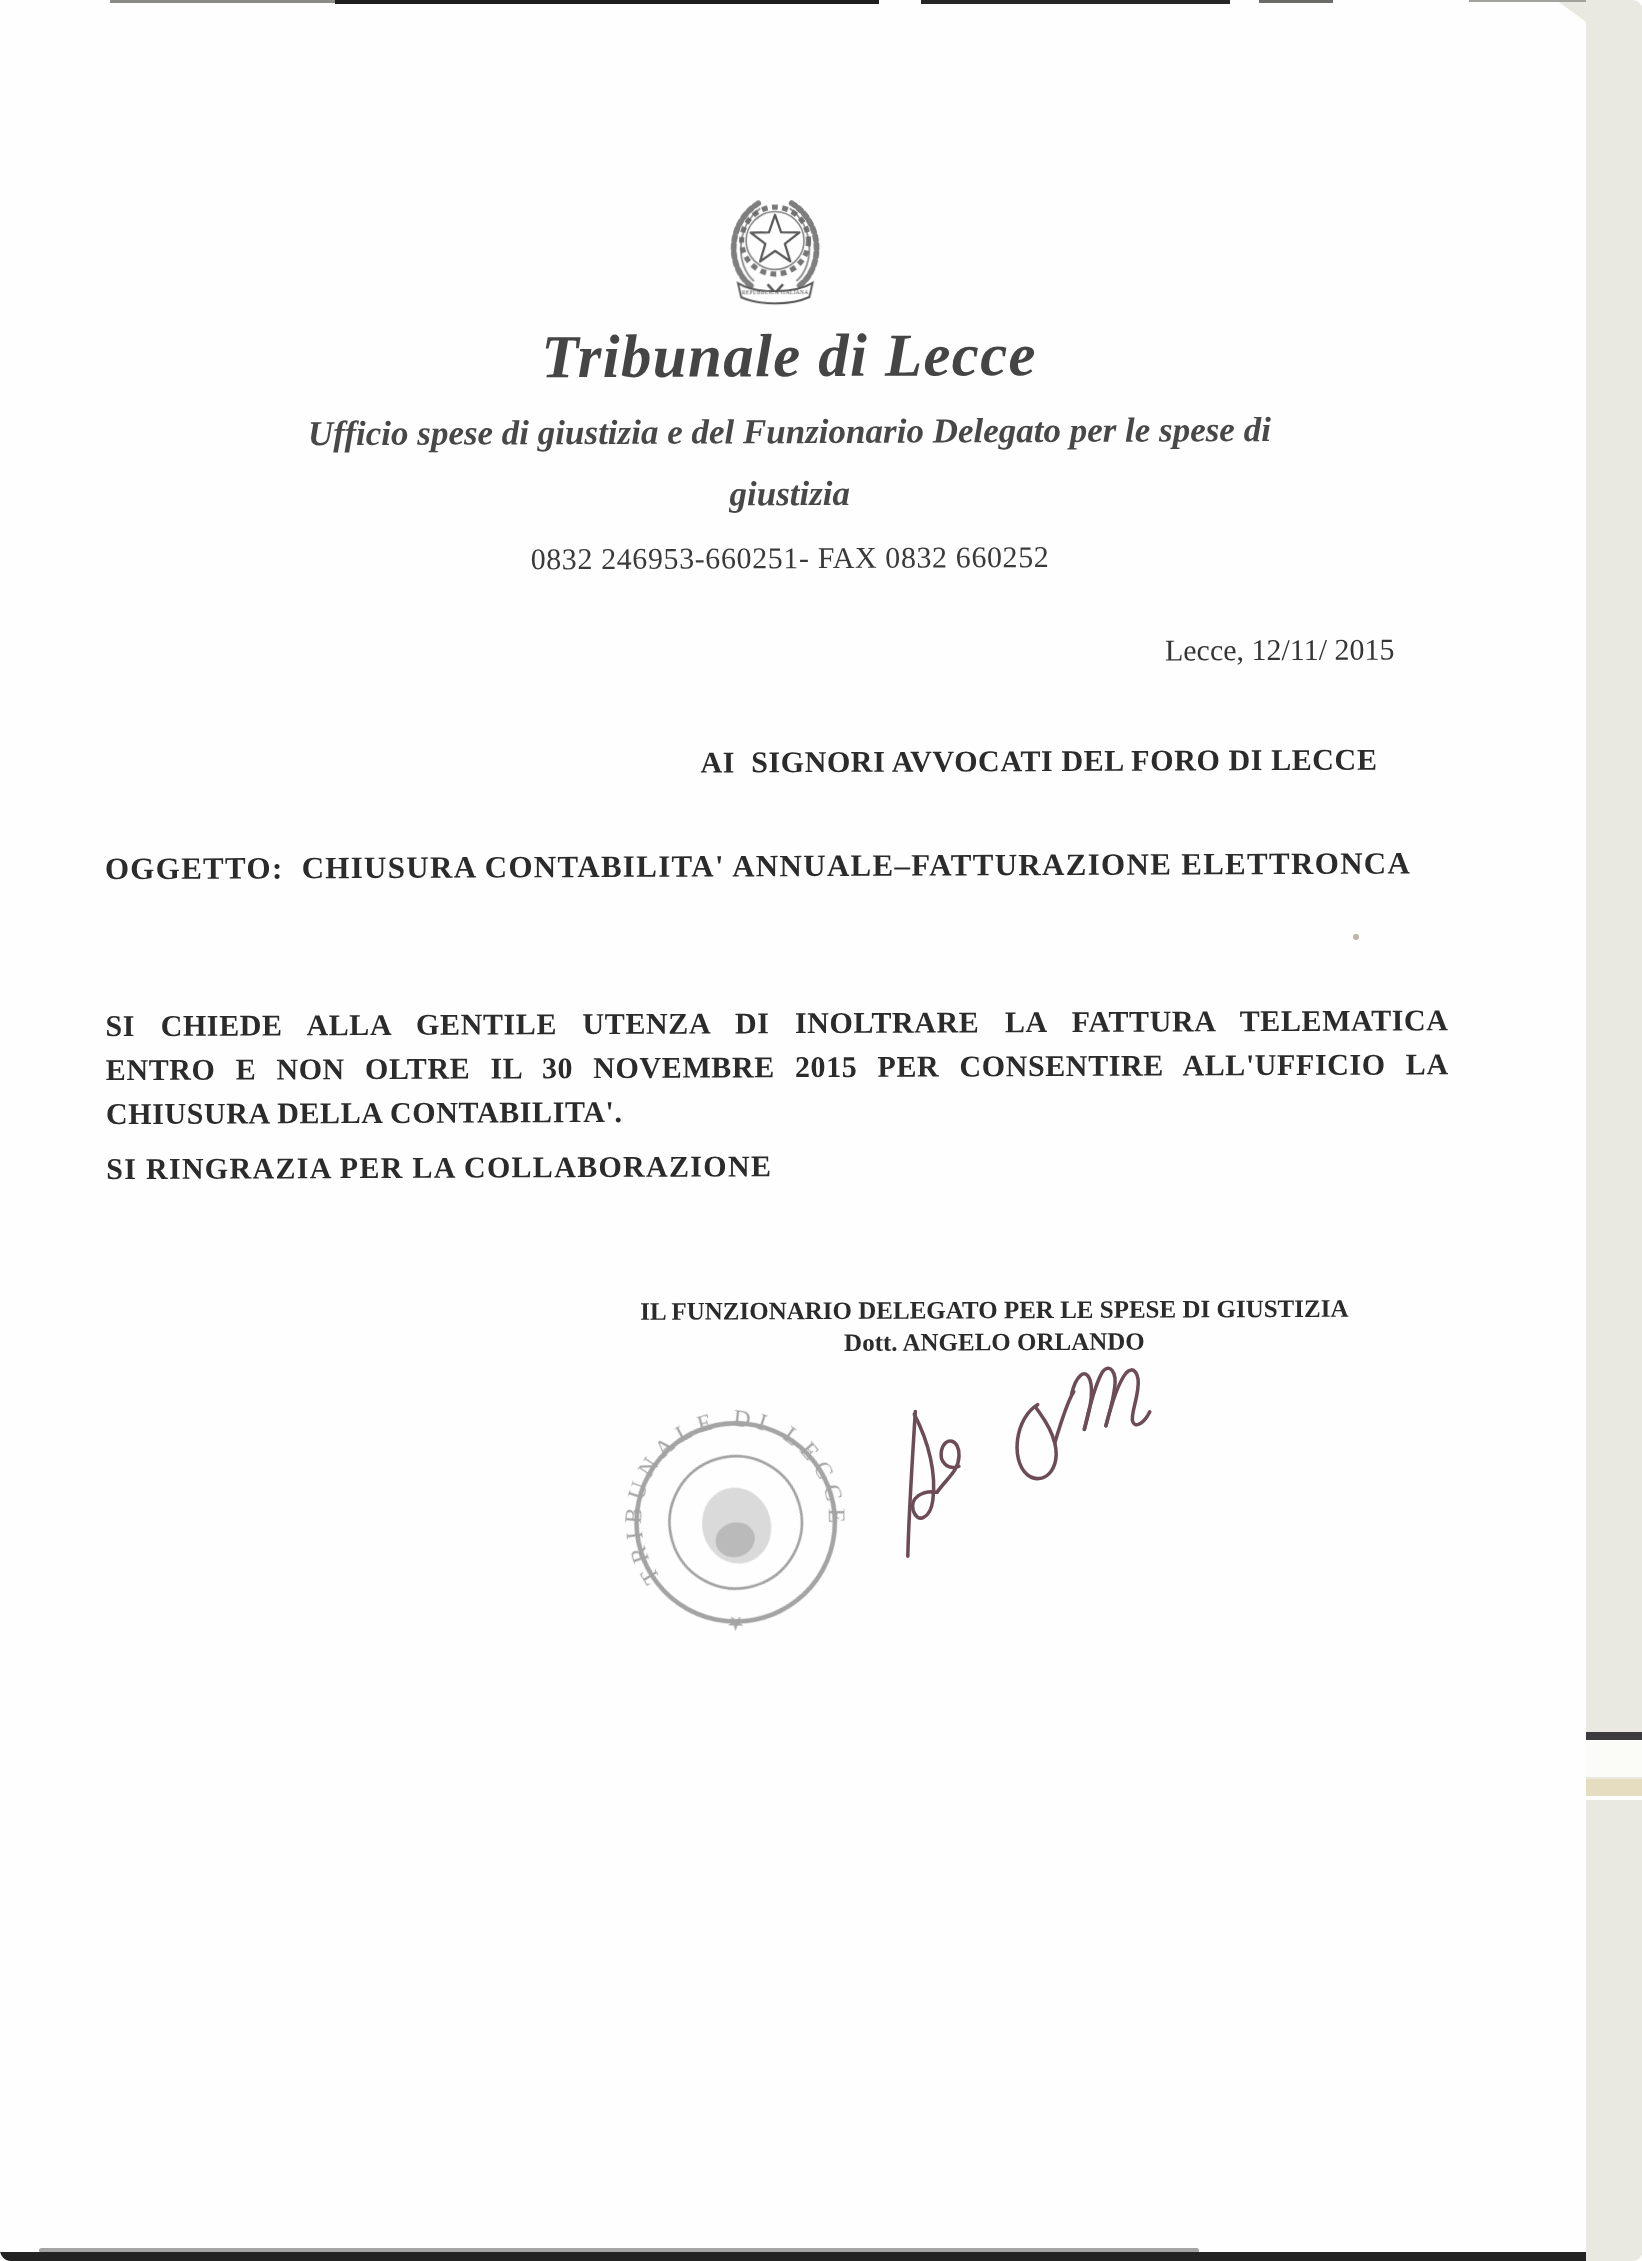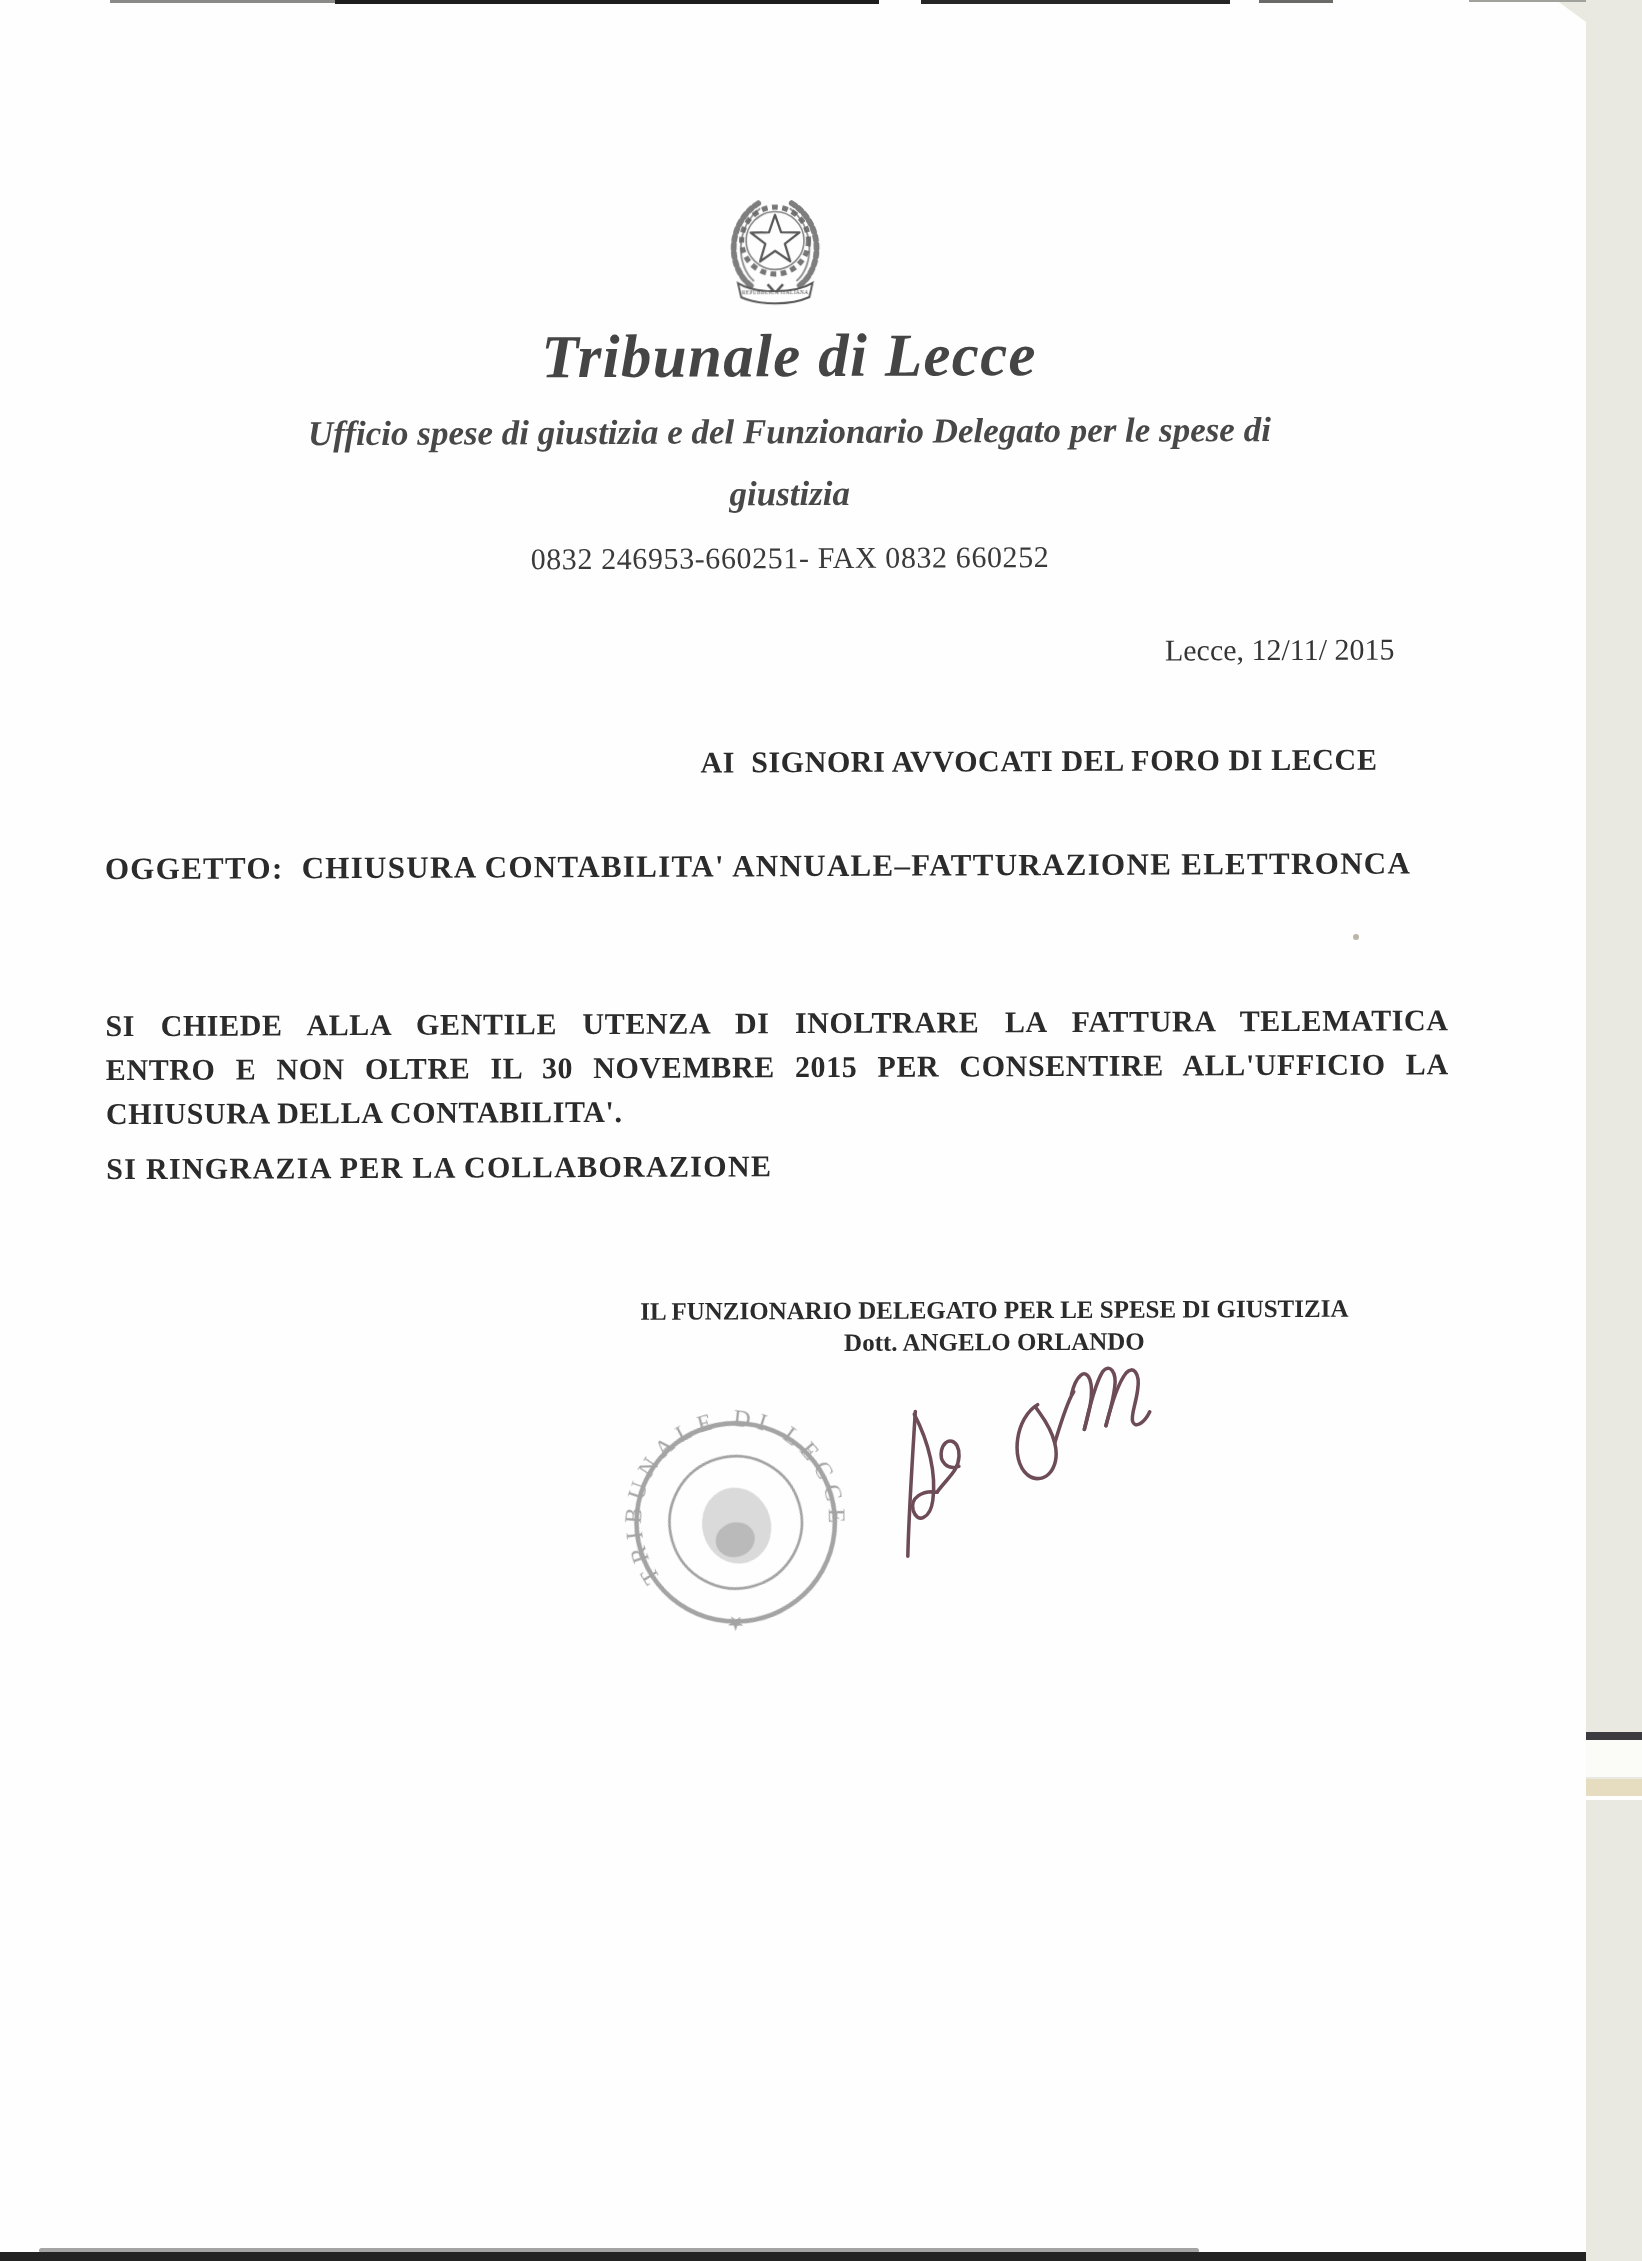--- a/index.html
+++ b/index.html
@@ -1,18 +1,18 @@
 <!DOCTYPE html>
 <html style="font-size:10.3px"><head>
 <meta charset="utf-8">
 <style>
   html,body{margin:0;padding:0;background:#fefefe;}
   .page{
     position:relative;width:1643px;height:2261px;background:#fefefe;
-    font-family:"Liberation Serif",serif;color:#2f2f2f;overflow:hidden;
+    font-family:"Liberation Serif",serif;color:#2f2f2f;overflow:hidden;border-radius:11px;
   }
   
   .scanner-strip{position:absolute;right:0;top:0;width:57px;height:2261px;background:#eae9e1;}
   .strip-corner{position:absolute;top:0;right:57px;width:0;height:0;
     border-top:22px solid #eae9e1;border-left:30px solid transparent;}
   .strip-dark-mark{position:absolute;left:0;top:1732px;width:57px;height:8.4px;background:#3c3c40;}
   .strip-white{position:absolute;left:0;top:1740px;width:57px;height:37px;background:#fbfbf8;}
   .strip-tan{position:absolute;left:0;top:1779px;width:57px;height:17px;background:#e6dcc0;}
   .strip-tan-line{position:absolute;left:0;top:1796px;width:57px;height:3.9px;background:#ffffff;}
   

